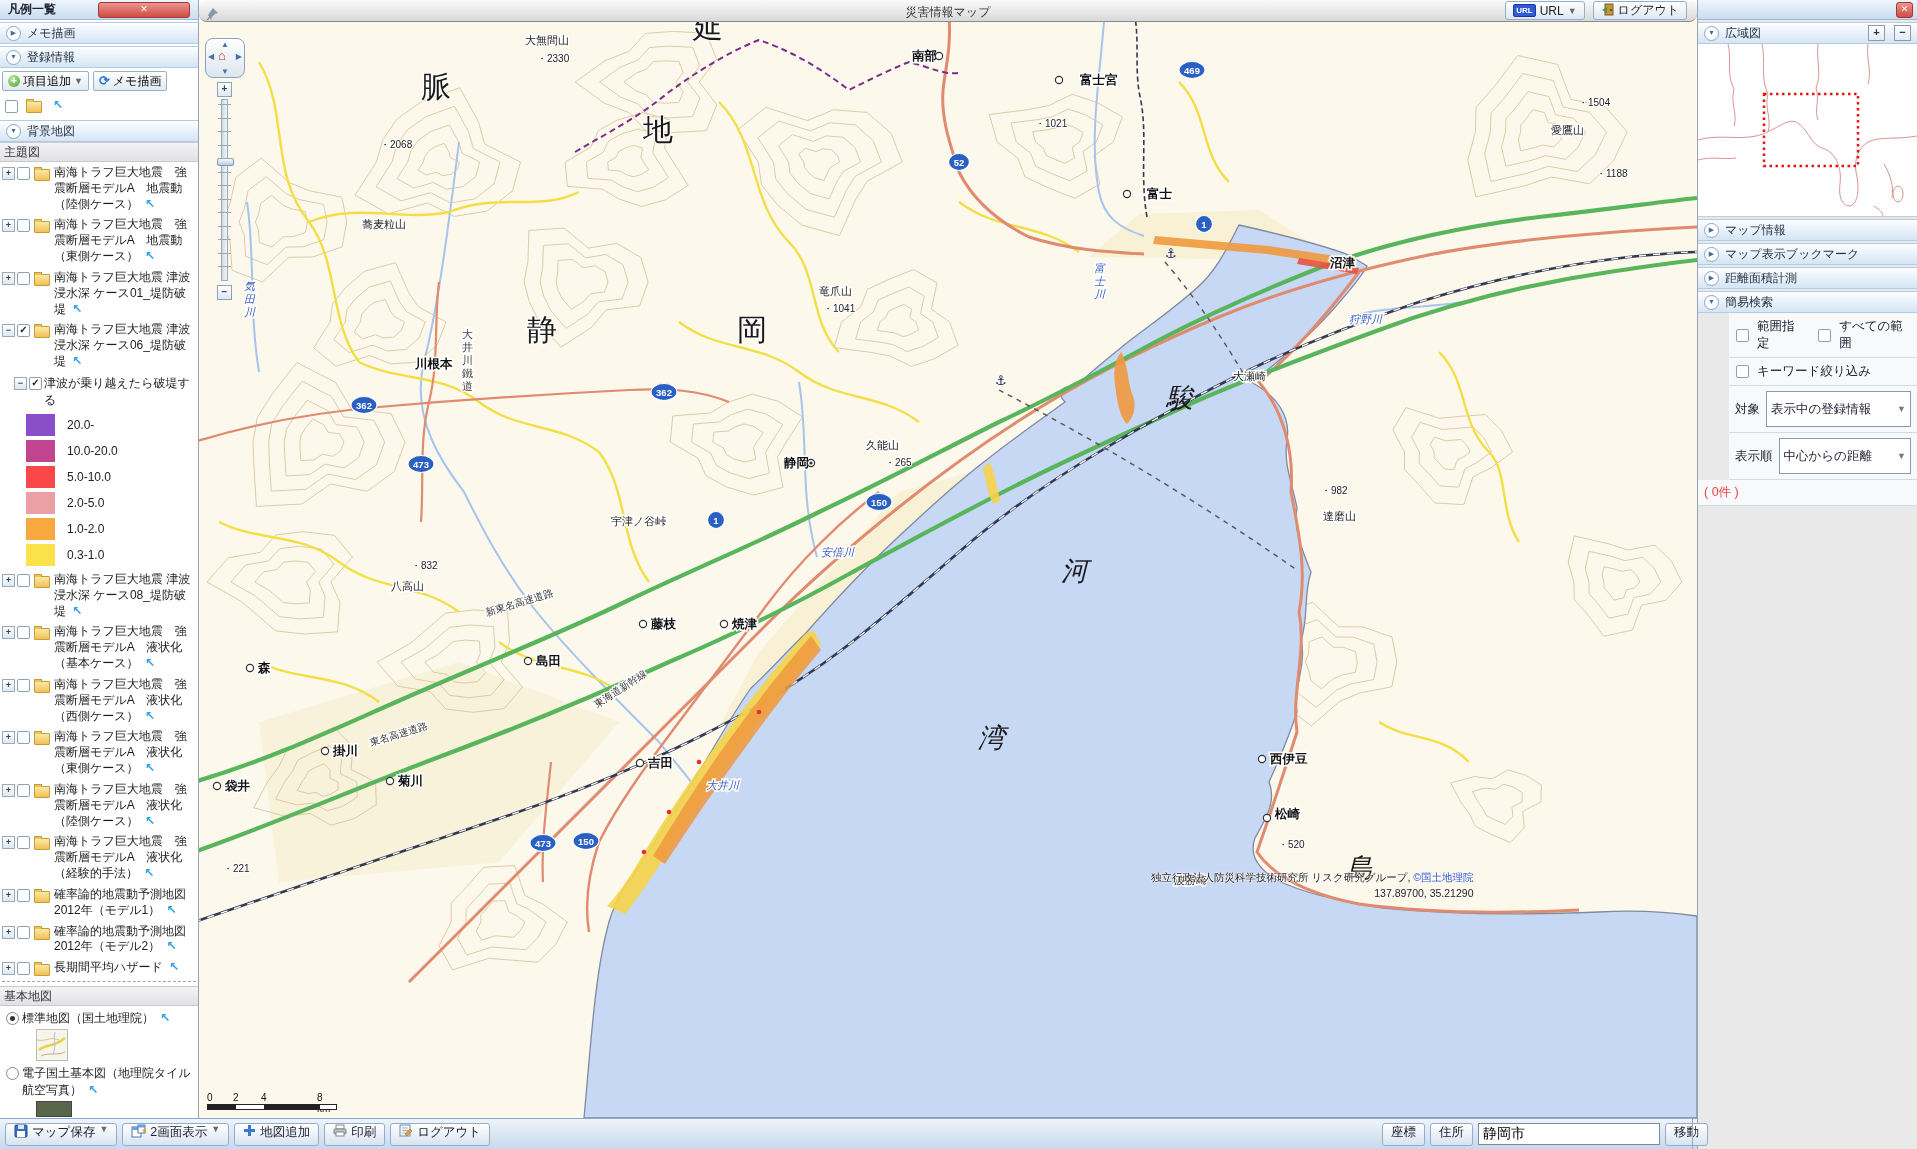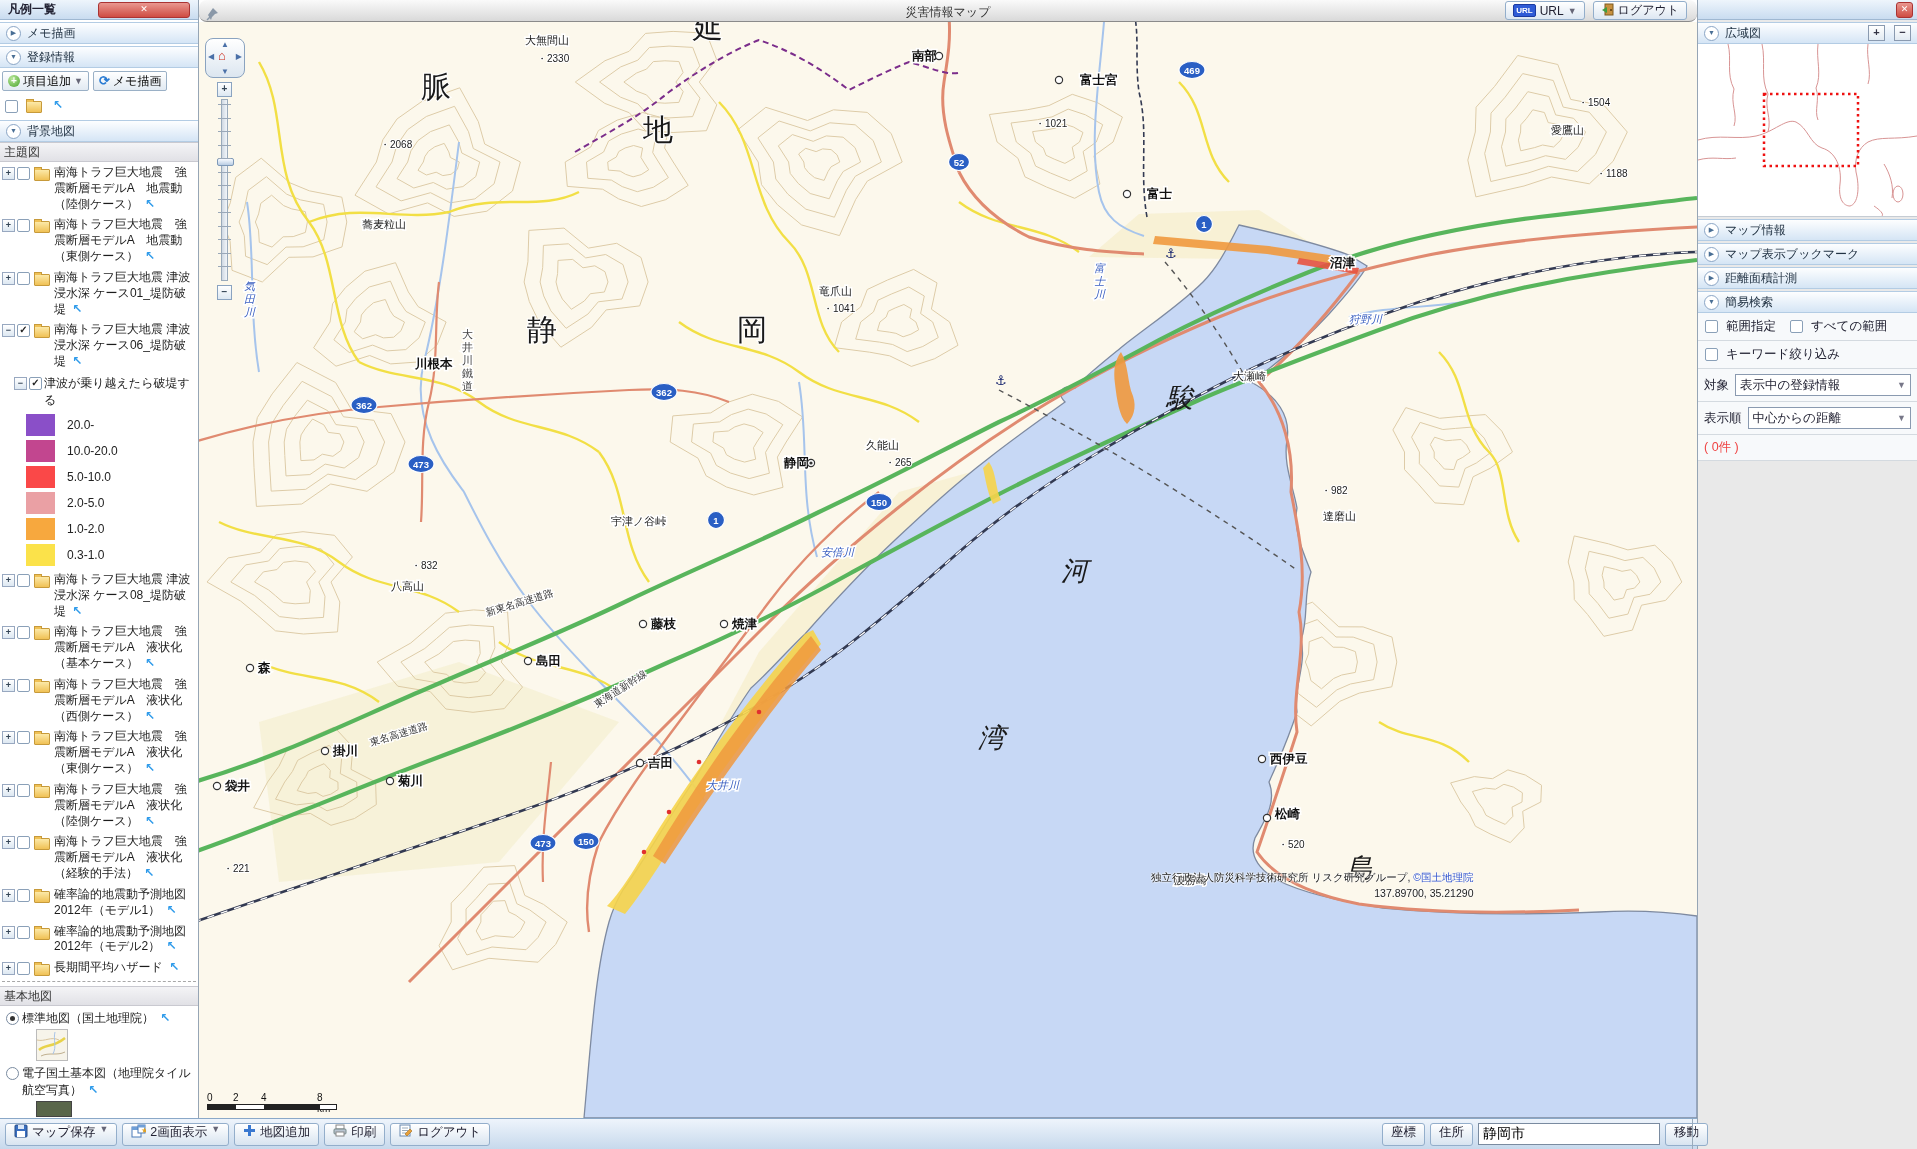--- a/index.html
+++ b/index.html
@@ -91,23 +91,23 @@
   #attrib .coords{display:block;text-align:right;}
   
   #right-panel{position:absolute;left:1697px;top:0;width:220px;height:1149px;background:#e9e9e9;border-left:1px solid #96a5b5;box-sizing:border-box;}
   #rp-titlebar{height:19px;background:linear-gradient(#eef5fc,#c9dcf0);border-bottom:1px solid #9fb8d2;display:flex;align-items:center;justify-content:flex-end;padding:0 4px;}
   .rp-hd{height:20px;margin-top:2px;background:linear-gradient(#fdfeff,#d5e5f5);border:1px solid #b3cce4;border-width:1px 0;
     display:flex;align-items:center;gap:6px;padding:0 6px;color:#234;cursor:pointer;}
   .rp-hd .spacer{flex:1;}
   .mini-sq{width:15px;height:14px;border:1px solid #8a9ab0;background:linear-gradient(#fff,#e2eaf2);font:bold 11px/12px "Liberation Sans",sans-serif;
     text-align:center;color:#334;margin-left:3px;cursor:pointer;}
   #ov-map{display:block;background:#fff;border-bottom:1px solid #c5ccd4;}
-  .rp-row{background:#f7f9fb;border-bottom:1px solid #d4dae0;display:flex;align-items:center;gap:6px;padding:5px 6px;font-size:12.5px;color:#223;}
+  .rp-row{background:#f7f9fb;border-bottom:1px solid #d4dae0;display:flex;align-items:center;gap:6px;padding:5px 6px;font-size:12.5px;color:#223;margin-left:31px;}
   .rp-row .cb{margin-top:0;}
-  .sel-box{display:flex;align-items:center;justify-content:space-between;background:#fff;border:1px solid #8a9ab0;height:20px;padding:0 4px;font-size:12.5px;flex:1;cursor:pointer;}
+  .sel-box{display:flex;align-items:center;justify-content:space-between;background:#fff;border:1px solid #8a9ab0;height:20px;padding:7px 4px;font-size:12.5px;flex:1;cursor:pointer;}
   .sel-box .dd{font-size:9px;color:#778;}
   #rp-count{padding:4px 6px;font-size:12.5px;color:#ef4444;background:#f7f9fb;border-bottom:1px solid #d4dae0;}
   #rp-rest{height:100%;background:#e9e9e9;}
   
   #bottom-bar{position:absolute;left:0;top:1118px;width:1697px;height:31px;background:linear-gradient(#eef4fb,#c7d9ec);
     border-top:1px solid #8aa8c8;box-sizing:border-box;display:flex;align-items:center;z-index:5;}
   .bb-btn{display:flex;align-items:flex-start;gap:4px;height:23px;margin-left:5px;padding:0 8px;border:1px solid #93aecb;border-radius:3px;
     background:linear-gradient(#ffffff,#d8e4f0);font-size:12.5px;color:#223;cursor:pointer;white-space:nowrap;}
   .bb-btn .ico{display:flex;}
   #bb-right{position:absolute;left:1382px;display:flex;align-items:center;}

